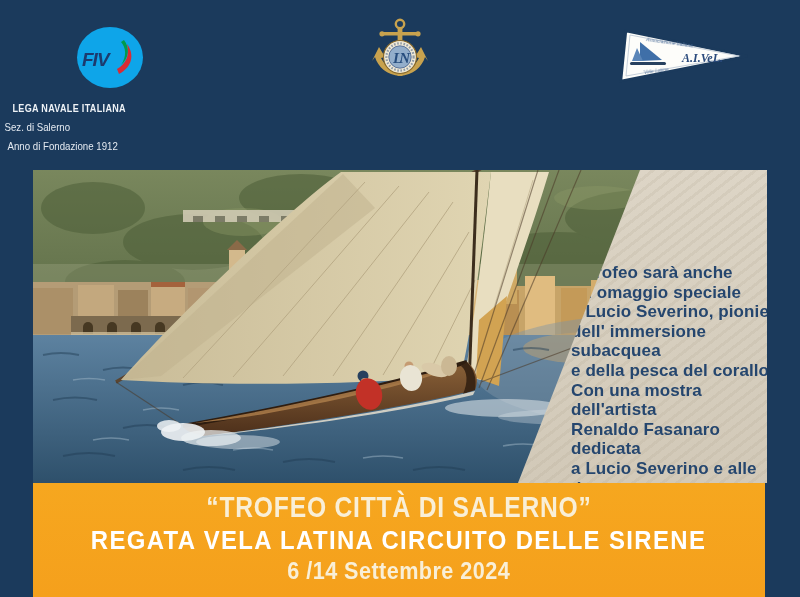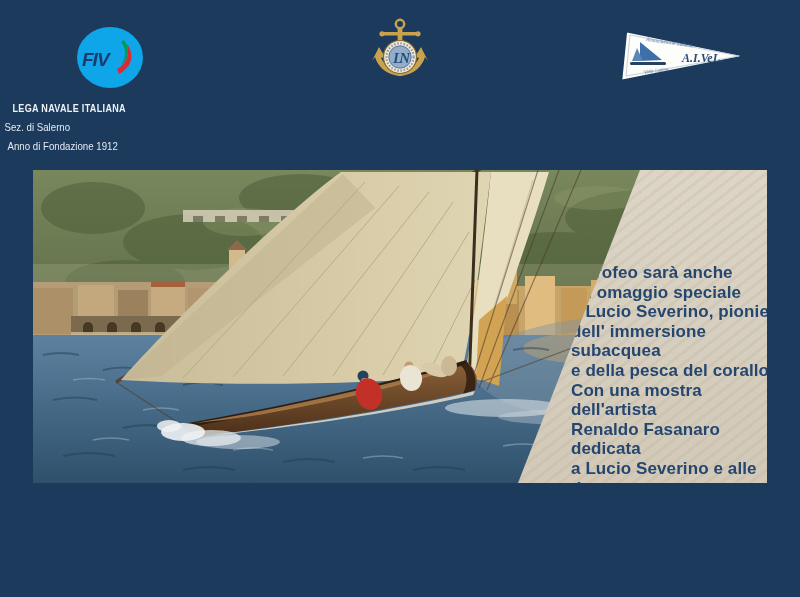--- a/index.html
+++ b/index.html
@@ -302,14 +302,25 @@
 dell' immersione subacquea
 e della pesca del corallo
 Con una mostra dell'artista
 Renaldo Fasanaro dedicata
 a Lucio Severino e alle donne
 del mare: “le Pescatrici di
 Perle”.</div>
     </div>
   </div>
 
+  <div class="band">
+    <div class="line t1">
+      <span>“TROFEO CITTÀ DI SALERNO”</span>
+    </div>
+    <div class="line t2">
+      <span>REGATA VELA LATINA CIRCUITO DELLE SIRENE</span>
+    </div>
+    <div class="line t3">
+      <span>6 /14  Settembre 2024</span>
+    </div>
+  </div>
 
 </div>
 
 </body></html>

